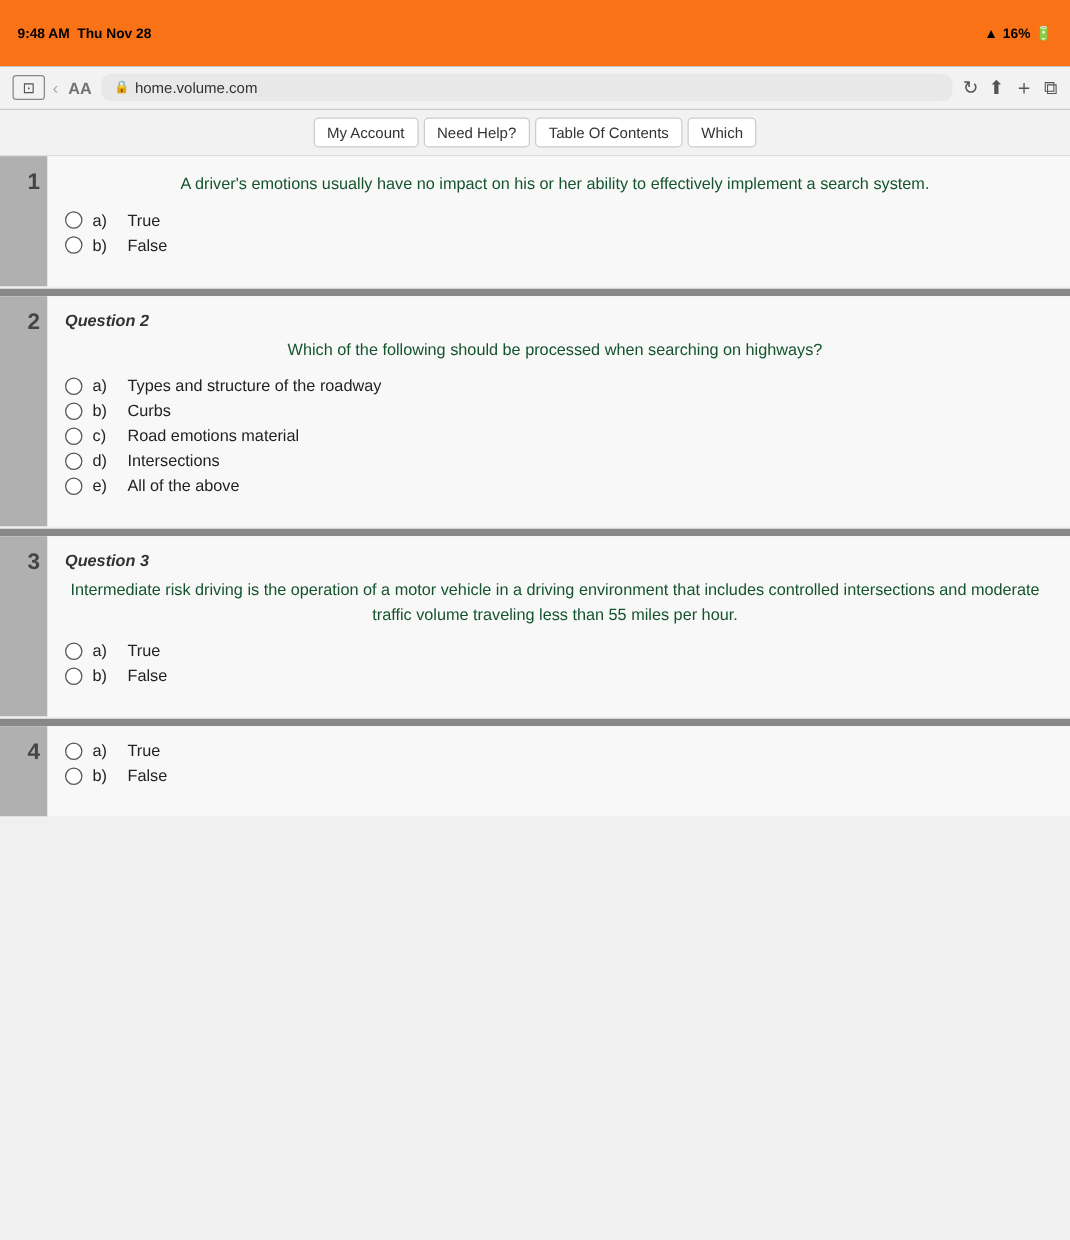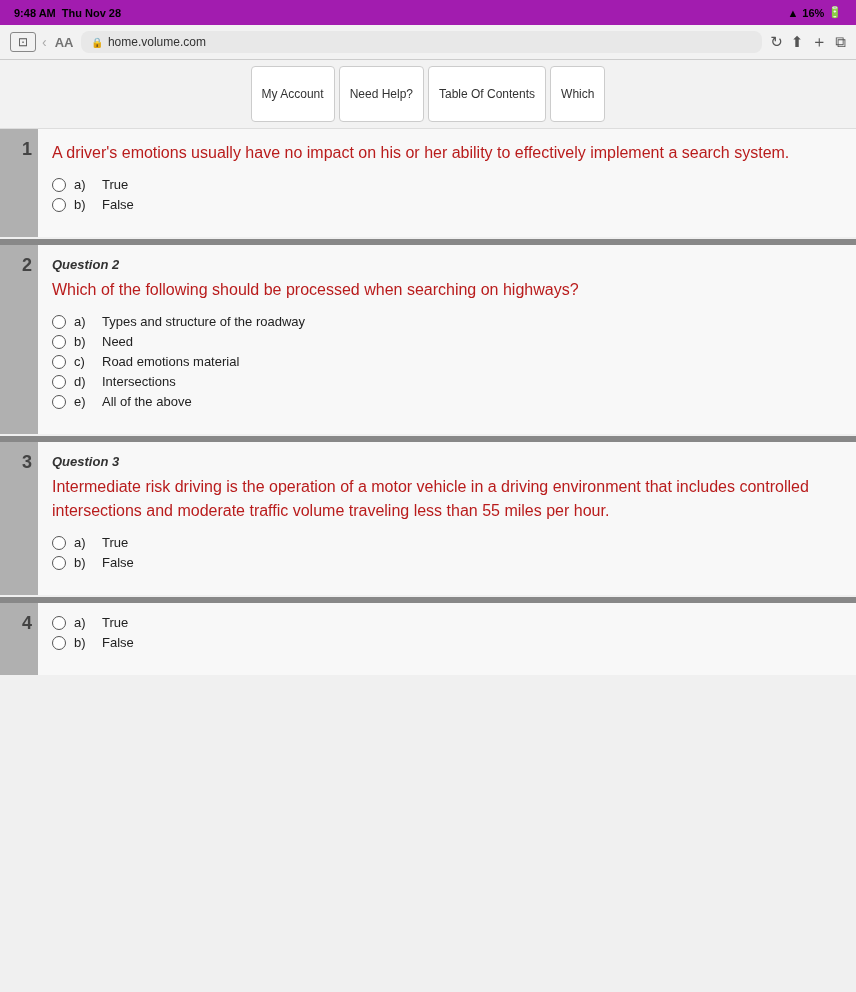--- a/index.html
+++ b/index.html
@@ -12,25 +12,25 @@
       font-family: -apple-system, BlinkMacSystemFont, 'Helvetica Neue', Arial, sans-serif;
     }
     .device-frame {
       width: 856px;
       min-height: 992px;
       background: #1a1a1a;
       position: relative;
       overflow: hidden;
     }
     .status-bar {
-      background: #a21caf;
+      background: #f97316;
       display: flex;
       justify-content: space-between;
       align-items: center;
-      padding: 6px 14px;
+      padding: 20px 14px;
       font-size: 11px;
       font-weight: 600;
       color: #000;
     }
     .status-left { display: flex; align-items: center; gap: 6px; }
     .status-right { display: flex; align-items: center; gap: 4px; font-size: 11px; }
     .browser-bar {
       background: #f2f2f2;
       padding: 6px 10px;
       display: flex;
@@ -67,21 +67,21 @@
       justify-content: center;
       align-items: center;
       padding: 6px 10px;
       gap: 4px;
       border-bottom: 1px solid #ddd;
     }
     .nav-tab {
       background: #fff;
       border: 1px solid #ccc;
       border-radius: 4px;
-      padding: 20px 10px;
+      padding: 4px 10px;
       font-size: 12px;
       color: #333;
       cursor: pointer;
     }
     .main-content {
       background: #f0f0f0;
       min-height: 870px;
       padding: 0;
     }
     .question-block {
@@ -107,24 +107,25 @@
       padding: 12px 20px 20px 14px;
     }
     .question-label {
       font-size: 13px;
       font-weight: 700;
       color: #333;
       margin-bottom: 6px;
       font-style: italic;
     }
     .question-text {
-      font-size: 16px;
-      color: #b91c1c;
+      font-size: 13px;
+      color: #14532d;
       line-height: 1.5;
       margin-bottom: 12px;
+      text-align: center;
     }
     .option-row {
       display: flex;
       align-items: center;
       gap: 8px;
       margin-bottom: 5px;
       font-size: 13px;
       color: #222;
     }
     .radio-circle {
@@ -229,21 +230,21 @@
         <p class="question-label">Question 2</p>
         <p class="question-text">Which of the following should be processed when searching on highways?</p>
         <div class="option-row">
           <span class="radio-circle"></span>
           <span class="option-letter">a)</span>
           <span>Types and structure of the roadway</span>
         </div>
         <div class="option-row">
           <span class="radio-circle"></span>
           <span class="option-letter">b)</span>
-          <span>Need</span>
+          <span>Curbs</span>
         </div>
         <div class="option-row">
           <span class="radio-circle"></span>
           <span class="option-letter">c)</span>
           <span>Road emotions material</span>
         </div>
         <div class="option-row">
           <span class="radio-circle"></span>
           <span class="option-letter">d)</span>
           <span>Intersections</span>

